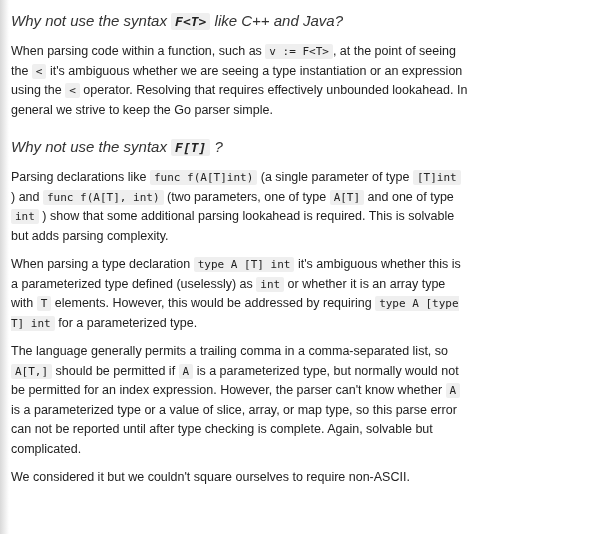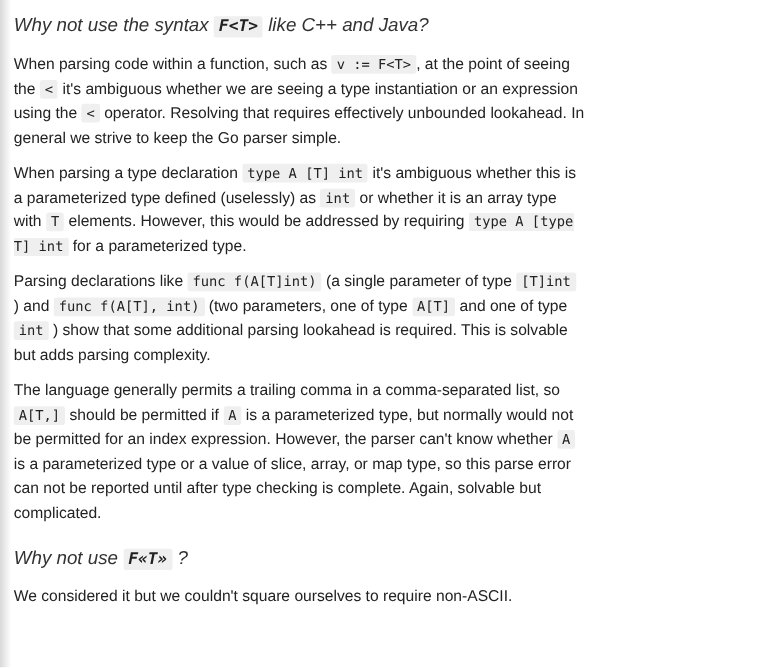--- a/index.html
+++ b/index.html
@@ -60,18 +60,18 @@
   }
 </style>
 </head>
 <body>
 
 <div class="edge-shadow"></div>
 
 <article class="doc" id="doc">
     <h2>Why not use the syntax <code>F&lt;T&gt;</code> like C++ and Java?</h2>
     <p>When parsing code within a function, such as <code>v := F&lt;T&gt;</code>, at the point of seeing the <code>&lt;</code> it's ambiguous whether we are seeing a type instantiation or an expression using the <code>&lt;</code> operator. Resolving that requires effectively unbounded lookahead. In general we strive to keep the Go parser simple.</p>
+    <h2>Why not use the syntax <code>F[T]</code> ?</h2>
+    <p>Parsing declarations like <code>func f(A[T]int)</code> (a single parameter of type <code>[T]int</code> ) and <code>func f(A[T], int)</code> (two parameters, one of type <code>A[T]</code> and one of type <code>int</code> ) show that some additional parsing lookahead is required. This is solvable but adds parsing complexity.</p>
     <p>When parsing a type declaration <code>type A [T] int</code> it's ambiguous whether this is a parameterized type defined (uselessly) as <code>int</code> or whether it is an array type with <code>T</code> elements. However, this would be addressed by requiring <code>type A [type T] int</code> for a parameterized type.</p>
-    <p>Parsing declarations like <code>func f(A[T]int)</code> (a single parameter of type <code>[T]int</code> ) and <code>func f(A[T], int)</code> (two parameters, one of type <code>A[T]</code> and one of type <code>int</code> ) show that some additional parsing lookahead is required. This is solvable but adds parsing complexity.</p>
     <p>The language generally permits a trailing comma in a comma-separated list, so <code>A[T,]</code> should be permitted if <code>A</code> is a parameterized type, but normally would not be permitted for an index expression. However, the parser can't know whether <code>A</code> is a parameterized type or a value of slice, array, or map type, so this parse error can not be reported until after type checking is complete. Again, solvable but complicated.</p>
-    <h2>Why not use <code>F«T»</code> ?</h2>
     <p>We considered it but we couldn't square ourselves to require non-ASCII.</p>
   </article>
 
 </body></html>

